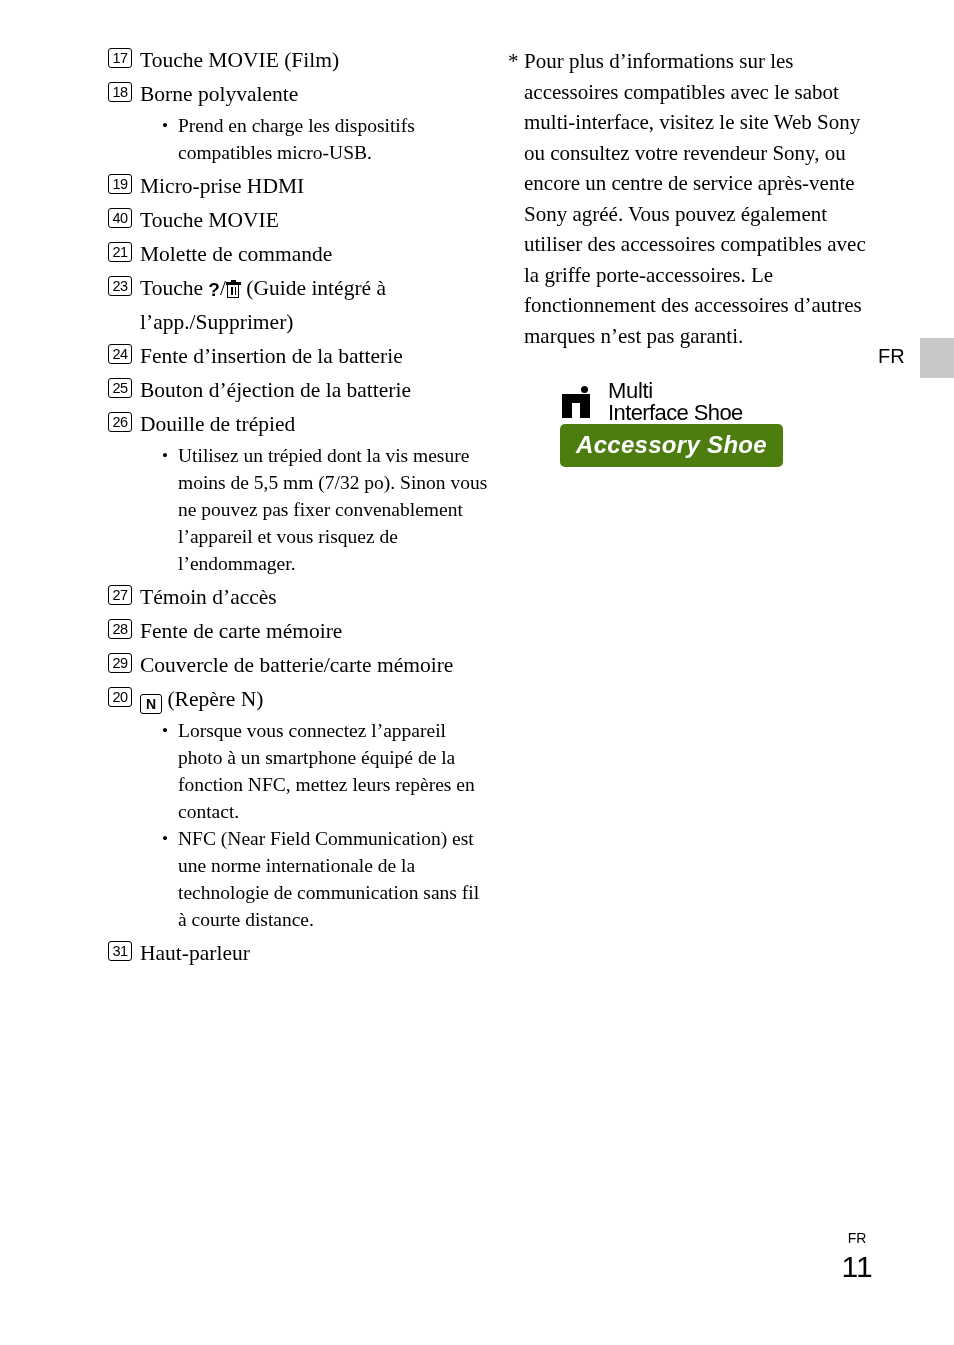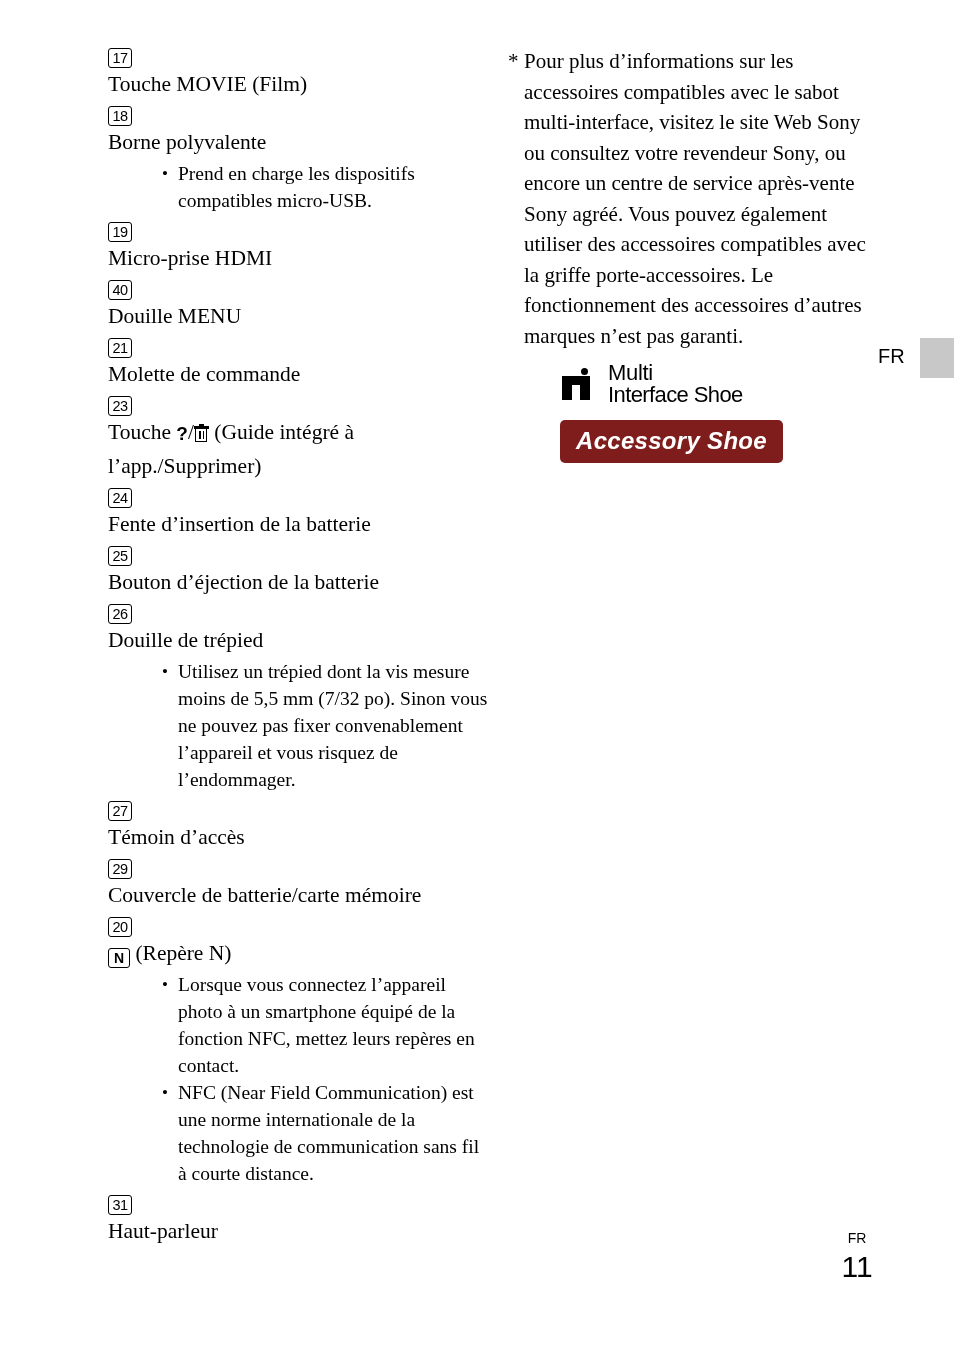--- a/index.html
+++ b/index.html
@@ -34,21 +34,20 @@
     position: absolute;
     left: 508px;
     top: 46px;
     width: 360px;
   }
 
   .item {
     display: flex;
     align-items: flex-start;
     margin-bottom: 2px;
-    flex-direction: column;
   }
   .num {
     flex: 0 0 auto;
     width: 24px;
     height: 20px;
     margin-right: 8px;
     margin-top: 4px;
     border: 1.3px solid #000;
     border-radius: 3px;
     font-family: "Liberation Sans", sans-serif;
@@ -181,21 +180,21 @@
   }
   .note-text {
     font-size: 21px;
     line-height: 30.5px;
   }
 
   
   .logos {
     position: absolute;
     left: 560px;
-    top: 362px;
+    top: 380px;
   }
   .mis-logo {
     display: flex;
     align-items: center;
   }
   .mis-mark {
     width: 40px;
     height: 32px;
     position: relative;
     margin-right: 8px;
@@ -228,22 +227,21 @@
   .mis-text {
     font-family: "Liberation Sans", sans-serif;
     font-size: 22px;
     line-height: 22px;
     letter-spacing: -0.3px;
   }
   .mis-text .l1 { display: block; }
   .mis-text .l2 { display: block; letter-spacing: -0.6px; }
 
   .acc-shoe {
-    margin-top: 14px;
-    background: #7f1d1d;
+    background: #4d7c0f;
     color: #fff;
     display: inline-block;
     padding: 7px 16px 8px 16px;
     border-radius: 5px;
     font-family: "Liberation Sans", sans-serif;
     font-weight: bold;
     font-style: italic;
     font-size: 24px;
     letter-spacing: 0.3px;
   }
@@ -306,21 +304,21 @@
       <li>Prend en charge les dispositifs compatibles micro-USB.</li>
     </ul>
 
     <div class="item">
       <span class="num">19</span>
       <span class="item-text">Micro-prise HDMI</span>
     </div>
 
     <div class="item">
       <span class="num">40</span>
-      <span class="item-text">Douille MENU</span>
+      <span class="item-text">Touche MOVIE</span>
     </div>
 
     <div class="item">
       <span class="num">21</span>
       <span class="item-text">Molette de commande</span>
     </div>
 
 
     <div class="item">
       <span class="num">23</span>
@@ -347,20 +345,24 @@
     </div>
     <ul class="bullets">
       <li>Utilisez un trépied dont la vis mesure moins de 5,5 mm (7/32 po). Sinon vous ne pouvez pas fixer convenablement l’appareil et vous risquez de l’endommager.</li>
     </ul>
 
     <div class="item">
       <span class="num">27</span>
       <span class="item-text">Témoin d’accès</span>
     </div>
 
+    <div class="item">
+      <span class="num">28</span>
+      <span class="item-text">Fente de carte mémoire</span>
+    </div>
 
     <div class="item">
       <span class="num">29</span>
       <span class="item-text">Couvercle de batterie/carte mémoire</span>
     </div>
 
     <div class="item">
       <span class="num">20</span>
       <span class="item-text">
         <span class="nmark-icon">N</span>

